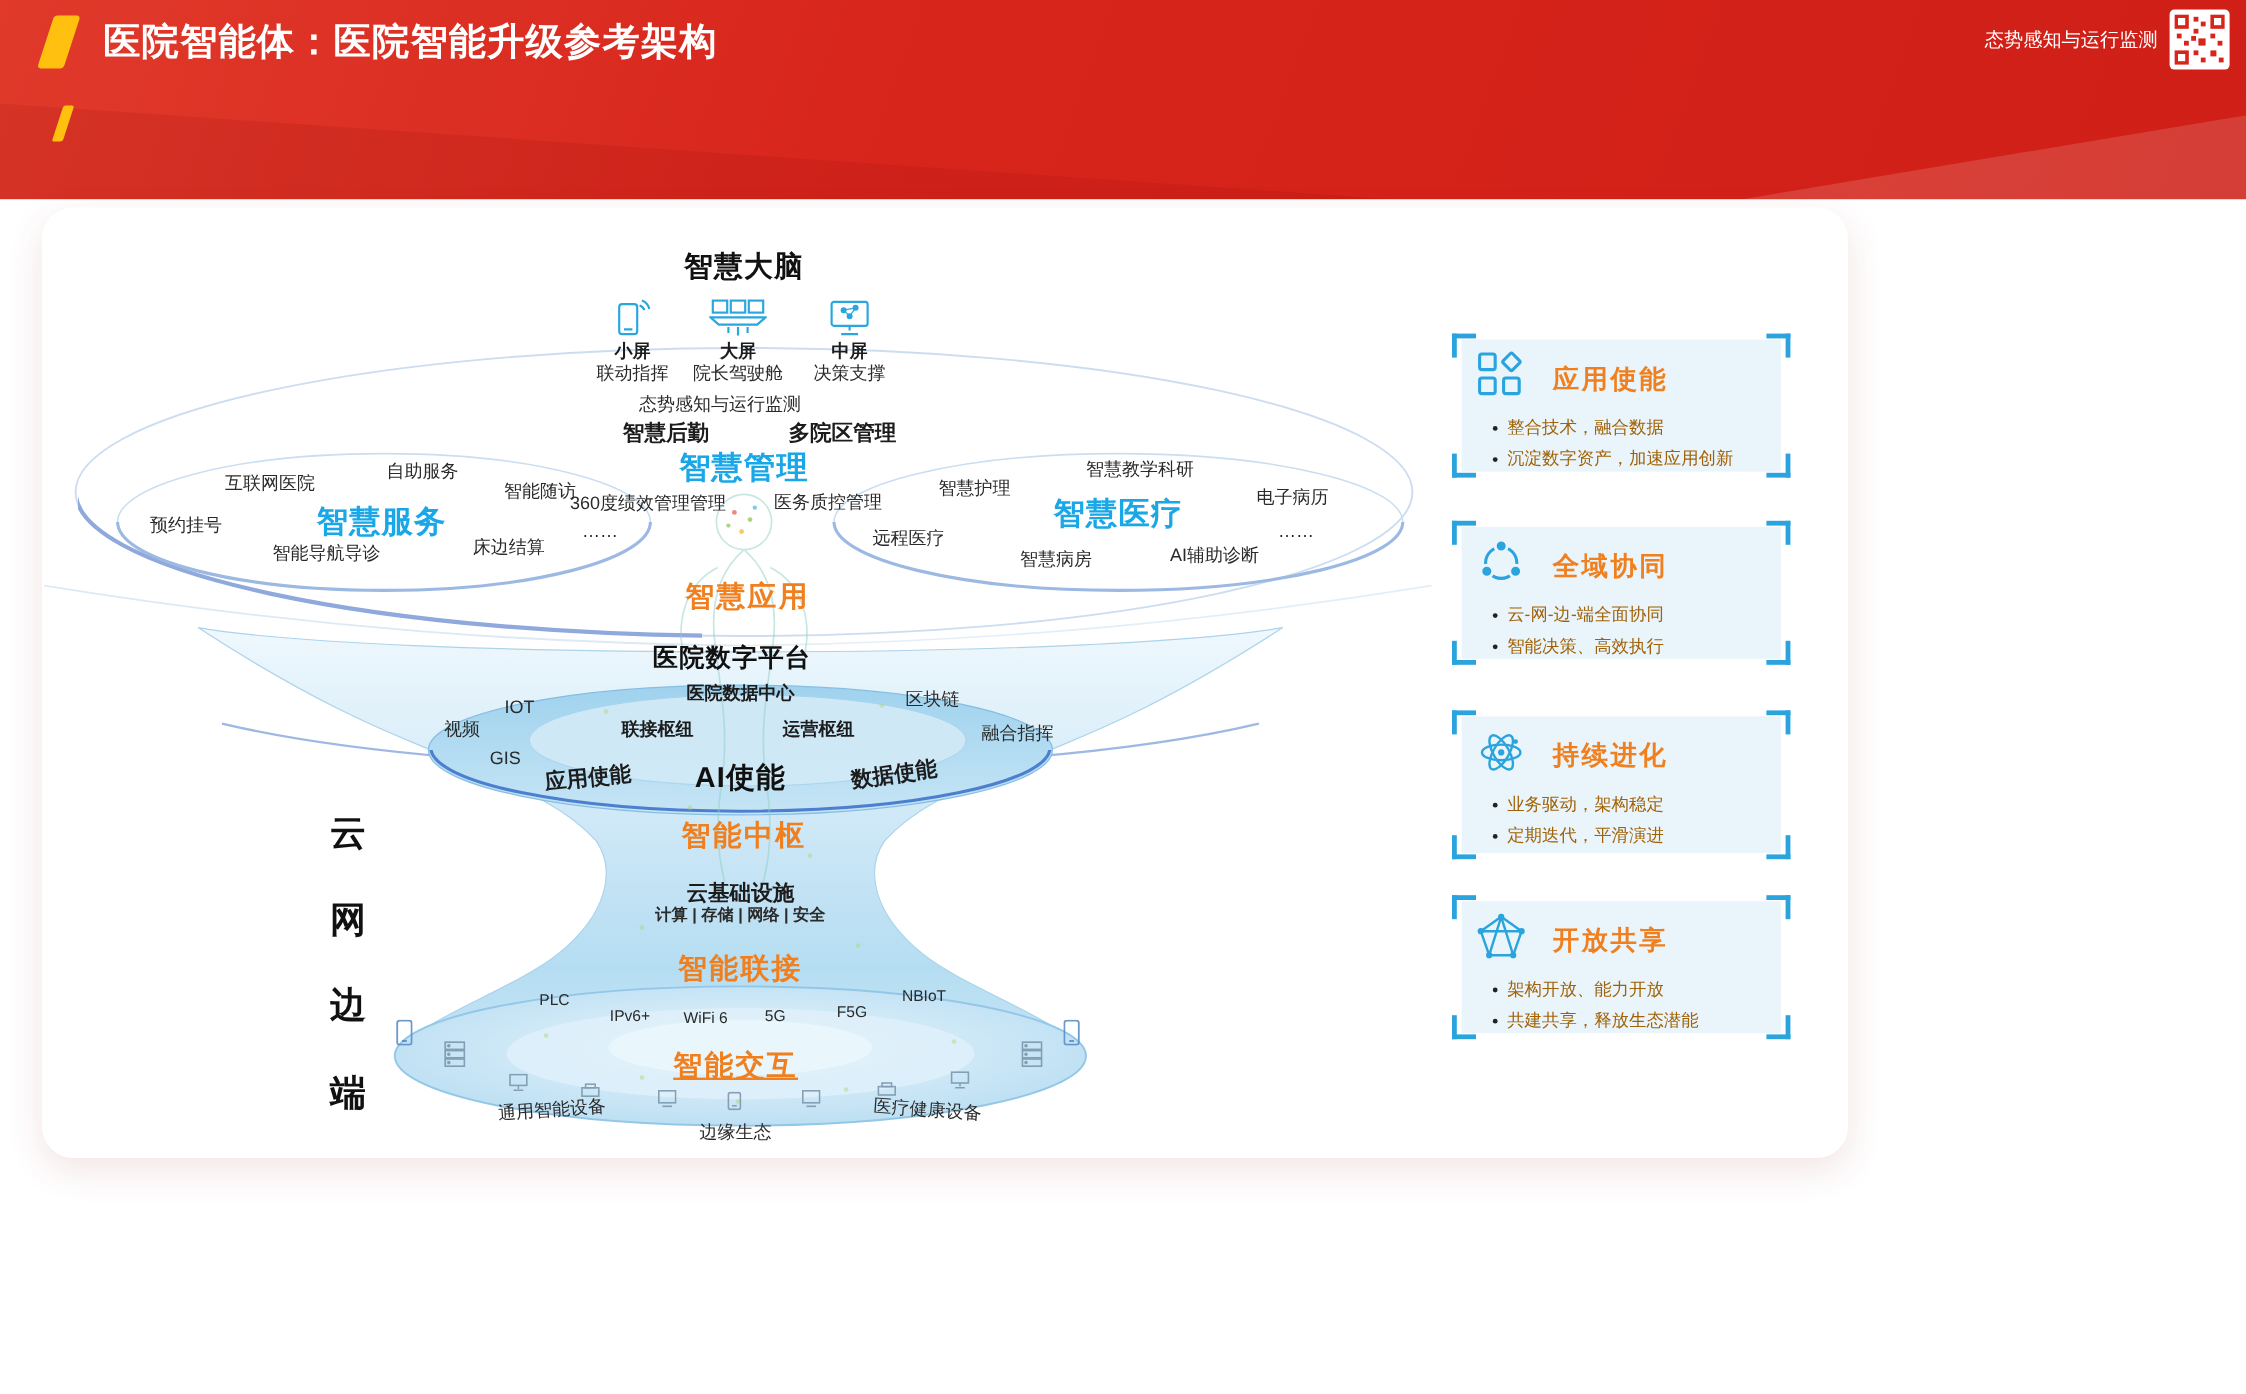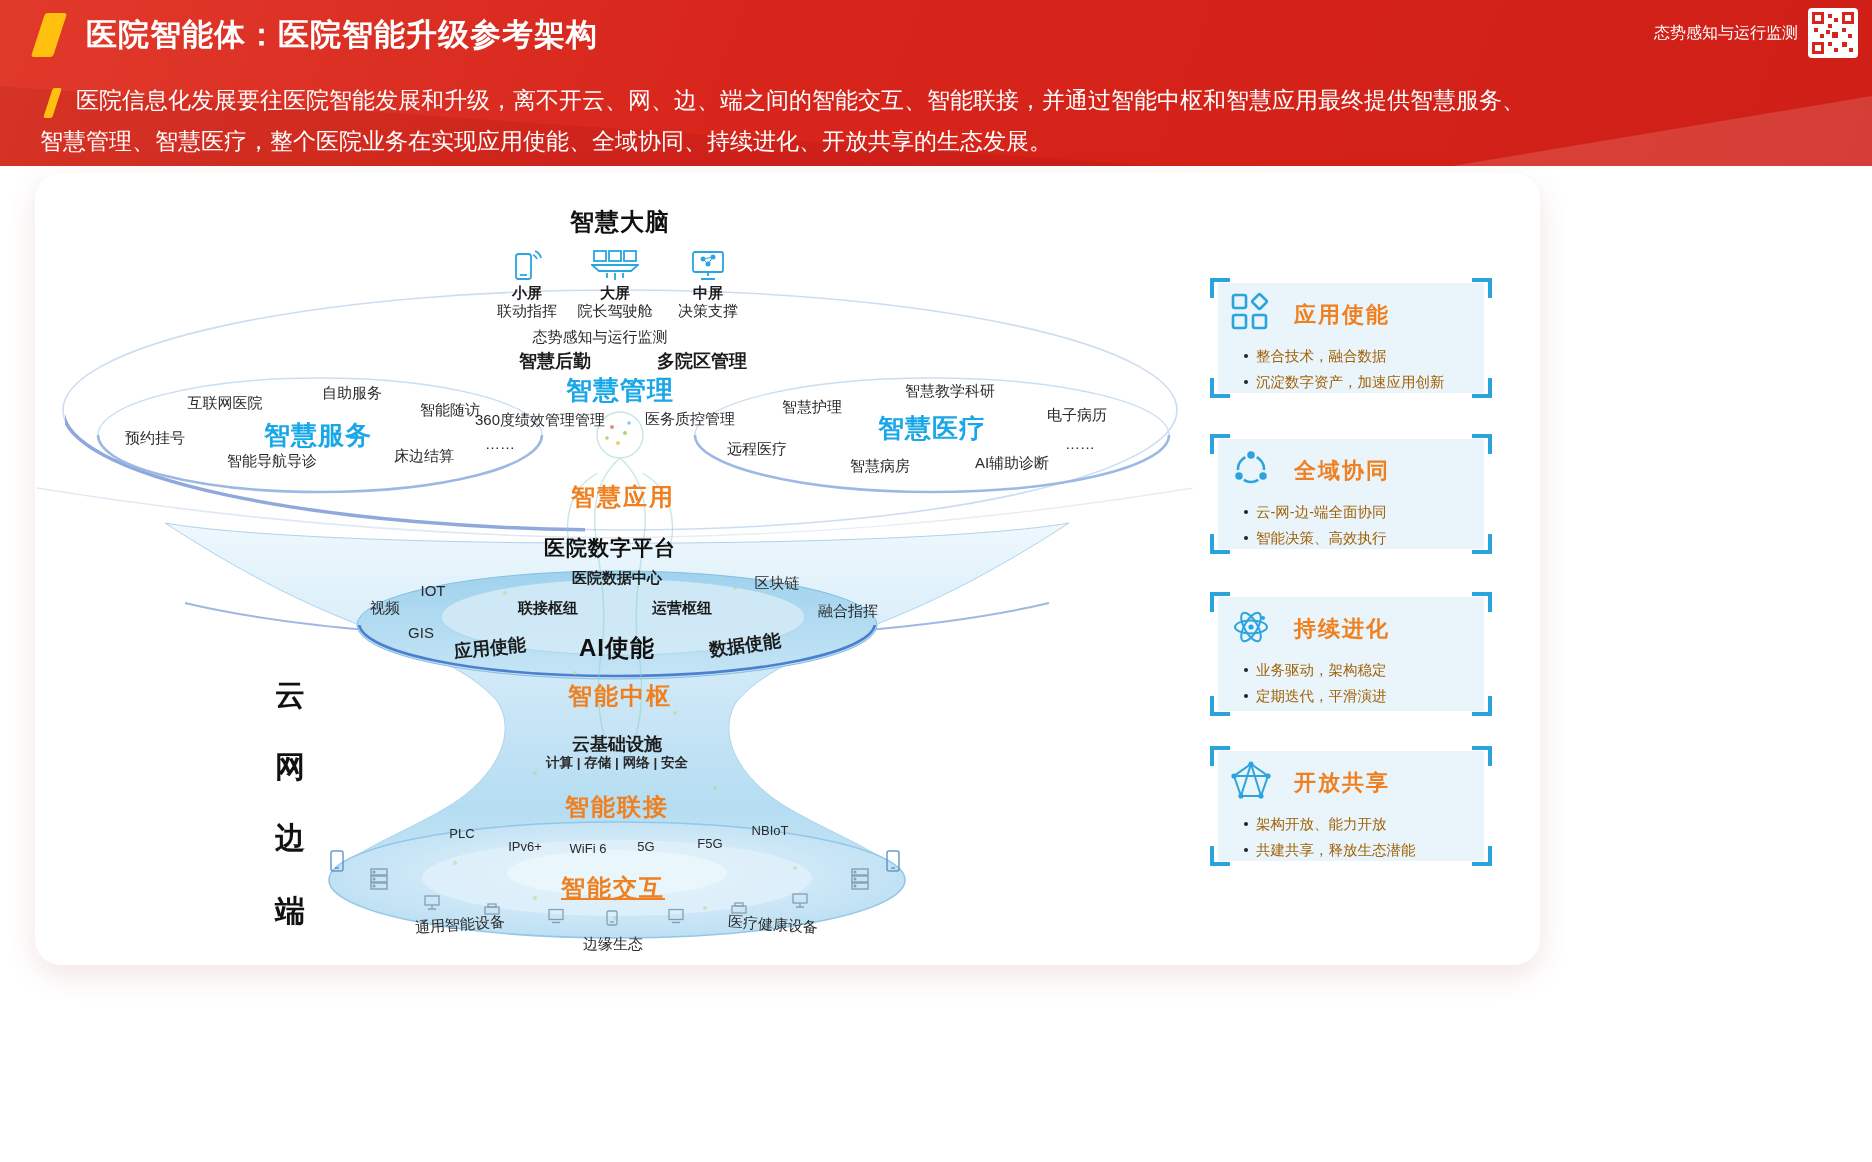--- a/index.html
+++ b/index.html
@@ -67,21 +67,20 @@
 </style>
 </head>
 <body>
 
 <div class="header">
   <div class="title-row">
     <span class="slash big"></span>
     <h1>医院智能体：医院智能升级参考架构</h1>
   </div>
   <span class="slash sm desc-slash"></span>
-  <p class="desc">医院信息化发展要往医院智能发展和升级，离不开云、网、边、端之间的智能交互、智能联接，并通过智能中枢和智慧应用最终提供智慧服务、智慧管理、智慧医疗，整个医院业务在实现应用使能、全域协同、持续进化、开放共享的生态发展。</p>
   <div class="qr-area">
     <span class="qr-label">态势感知与运行监测</span>
     <div class="qr-box">
       <svg width="42" height="42" viewBox="0 0 42 42">
         <g fill="#d8251c">
           <rect x="0" y="0" width="12" height="12"></rect>
             <rect x="30" y="0" width="12" height="12"></rect>
             <rect x="0" y="30" width="12" height="12"></rect>
           <rect x="3" y="3" width="6" height="6" fill="#fff"></rect>
             <rect x="33" y="3" width="6" height="6" fill="#fff"></rect>

